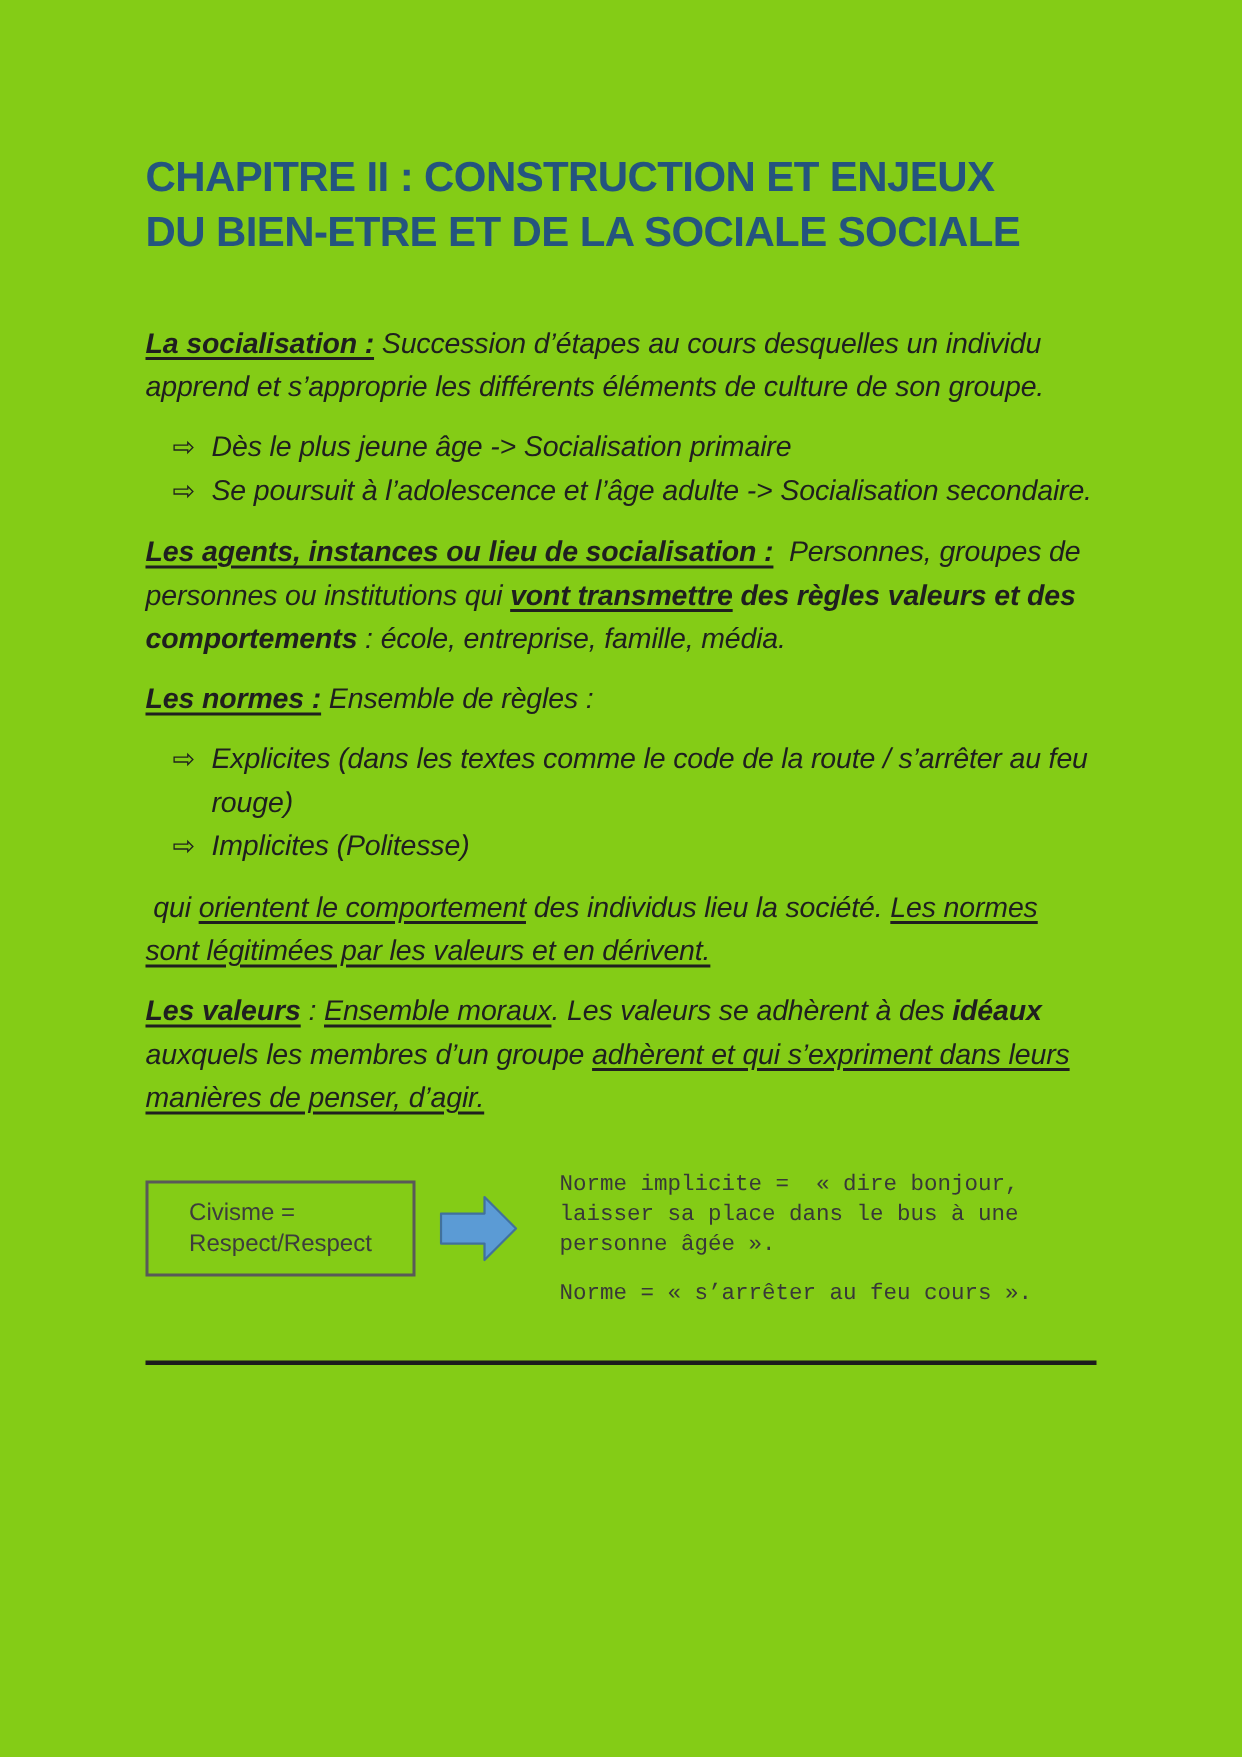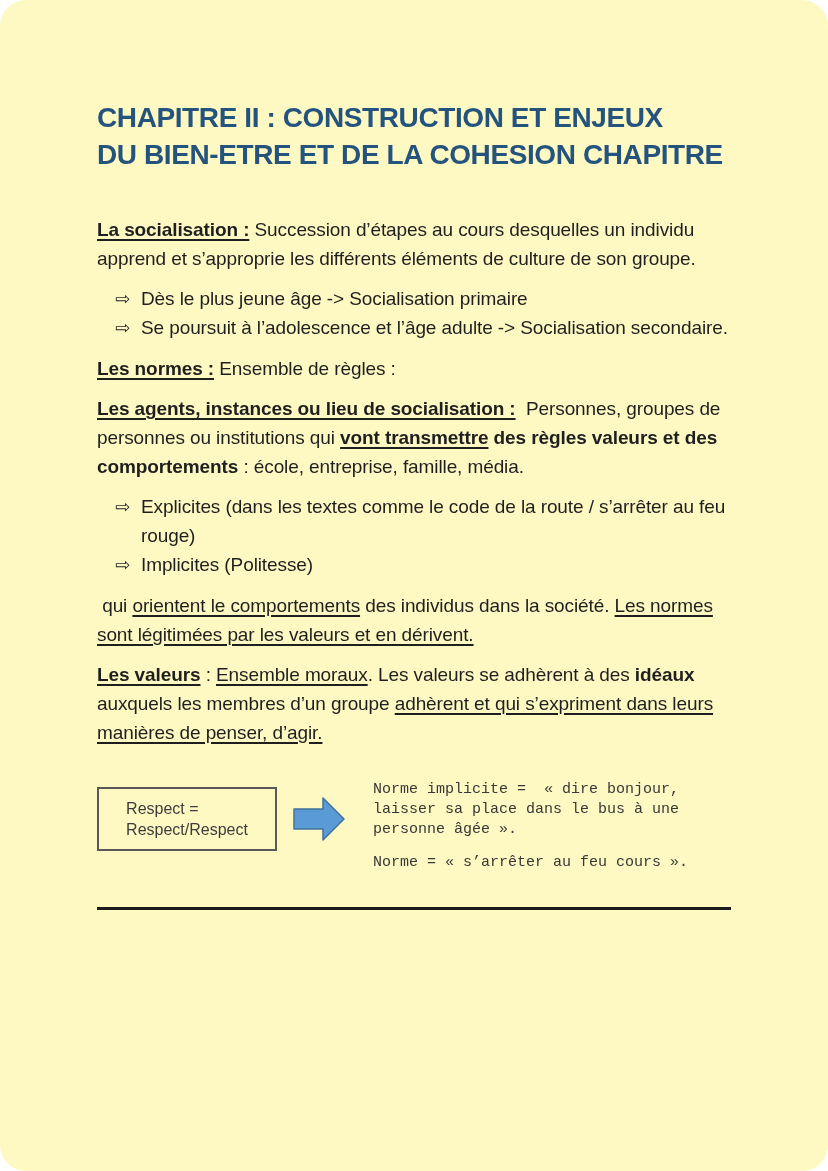--- a/index.html
+++ b/index.html
@@ -1,35 +1,34 @@
 <!DOCTYPE html>
 <html lang="fr"><head>
 <meta charset="utf-8">
 <style>
   html, body { margin: 0; padding: 0; background: #ffffff; }
   .page {
     position: relative;
     width: 828px;
     height: 1171px;
-    background: #fef9c3;
+    background: #84cc16;
     box-sizing: border-box;
     padding: 99px 97px 0 97px;
     font-family: "Liberation Sans", "DejaVu Sans", sans-serif;
     color: #1f1f1f;
     overflow: hidden;
-    border-radius: 26px;
   }
   .title {
     margin: 0 0 42px 0;
     font-size: 28px;
     font-weight: 700;
     line-height: 37px;
     letter-spacing: -0.4px;
   }
-  .doc-body { font-size: 19px; line-height: 29px; letter-spacing: -0.1px; }
+  .doc-body { font-size: 19px; line-height: 29px; letter-spacing: -0.1px; font-style: italic; }
   .doc-body p.para { margin: 0 0 11px 0; }
   .b { font-weight: 700; }
   .u { text-decoration: underline; text-decoration-thickness: 1.5px; text-underline-offset: 3px; }
   .bullets { margin: 0 0 12px 0; padding-left: 18px; }
   .bullet-item { display: flex; align-items: flex-start; }
   .marker {
     font-family: "DejaVu Sans", sans-serif;
     flex: 0 0 26px;
     width: 26px;
     font-size: 18px;
@@ -59,53 +58,53 @@
     background: #1c1c1c;
     margin-top: 21px;
     width: 100%;
   }
 </style>
 </head>
 <body>
 
 <div class="page">
 
-  <h1 class="title" style="color: rgb(36, 84, 126);"><span>CHAPITRE II : CONSTRUCTION ET ENJEUX</span><br><span>DU BIEN-ETRE ET DE LA COHESION CHAPITRE</span></h1>
+  <h1 class="title" style="color: rgb(36, 84, 126);"><span>CHAPITRE II : CONSTRUCTION ET ENJEUX</span><br><span>DU BIEN-ETRE ET DE LA SOCIALE SOCIALE</span></h1>
 
   <div class="doc-body">
       <p class="para"><span class="b u">La socialisation :</span><span class=""> Succession d’étapes au cours desquelles un individu apprend et s’approprie les différents éléments de culture de son groupe.</span></p>
       <div class="bullets">
         <div class="bullet-item">
           <span class="marker">⇨</span>
           <span class="bullet-text"><span class="">Dès le plus jeune âge -&gt; Socialisation primaire</span></span>
         </div>
         <div class="bullet-item">
           <span class="marker">⇨</span>
           <span class="bullet-text"><span class="">Se poursuit à l’adolescence et l’âge adulte -&gt; Socialisation secondaire.</span></span>
         </div>
       </div>
+      <p class="para"><span class="b u">Les agents, instances ou lieu de socialisation :</span><span class="">&nbsp; Personnes, groupes de personnes ou institutions qui </span><span class="b u">vont transmettre</span><span class="b "> des règles valeurs et des comportements</span><span class=""> : école, entreprise, famille, média.</span></p>
       <p class="para"><span class="b u">Les normes :</span><span class=""> Ensemble de règles :</span></p>
-      <p class="para"><span class="b u">Les agents, instances ou lieu de socialisation :</span><span class="">&nbsp; Personnes, groupes de personnes ou institutions qui </span><span class="b u">vont transmettre</span><span class="b "> des règles valeurs et des comportements</span><span class=""> : école, entreprise, famille, média.</span></p>
       <div class="bullets">
         <div class="bullet-item">
           <span class="marker">⇨</span>
           <span class="bullet-text"><span class="">Explicites (dans les textes comme le code de la route / s’arrêter au feu rouge)</span></span>
         </div>
         <div class="bullet-item">
           <span class="marker">⇨</span>
           <span class="bullet-text"><span class="">Implicites (Politesse)</span></span>
         </div>
       </div>
-      <p class="para"><span class="">&nbsp;qui </span><span class="u">orientent le comportements</span><span class=""> des individus dans la société. </span><span class="u">Les normes sont légitimées par les valeurs et en dérivent.</span></p>
+      <p class="para"><span class="">&nbsp;qui </span><span class="u">orientent le comportement</span><span class=""> des individus lieu la société. </span><span class="u">Les normes sont légitimées par les valeurs et en dérivent.</span></p>
       <p class="para"><span class="b u">Les valeurs</span><span class=""> : </span><span class="u">Ensemble moraux</span><span class="">. Les valeurs se adhèrent à des </span><span class="b ">idéaux</span><span class=""> auxquels les membres d’un groupe </span><span class="u">adhèrent et qui s’expriment dans leurs manières de penser, d’agir.</span></p>
     </div>
 
   <div class="figure">
     <div class="valeur-box">
-      <div class="inner"><span>Respect =</span><br><span>Respect/Respect</span></div>
+      <div class="inner"><span>Civisme =</span><br><span>Respect/Respect</span></div>
     </div>
     <div class="arrow-wrap">
       <svg width="52" height="46" viewBox="0 0 52 46">
         <polygon points="1,13 30,13 30,2 51,23 30,44 30,33 1,33" fill="#5b9bd5" stroke="#41719c" stroke-width="1.5" stroke-linejoin="round"></polygon>
       </svg>
     </div>
     <div class="notes">
       <p>Norme implicite = &nbsp;« dire bonjour, laisser sa place dans le bus à une personne âgée ».</p>
       <p>Norme = « s’arrêter au feu cours ».</p>
     </div>

